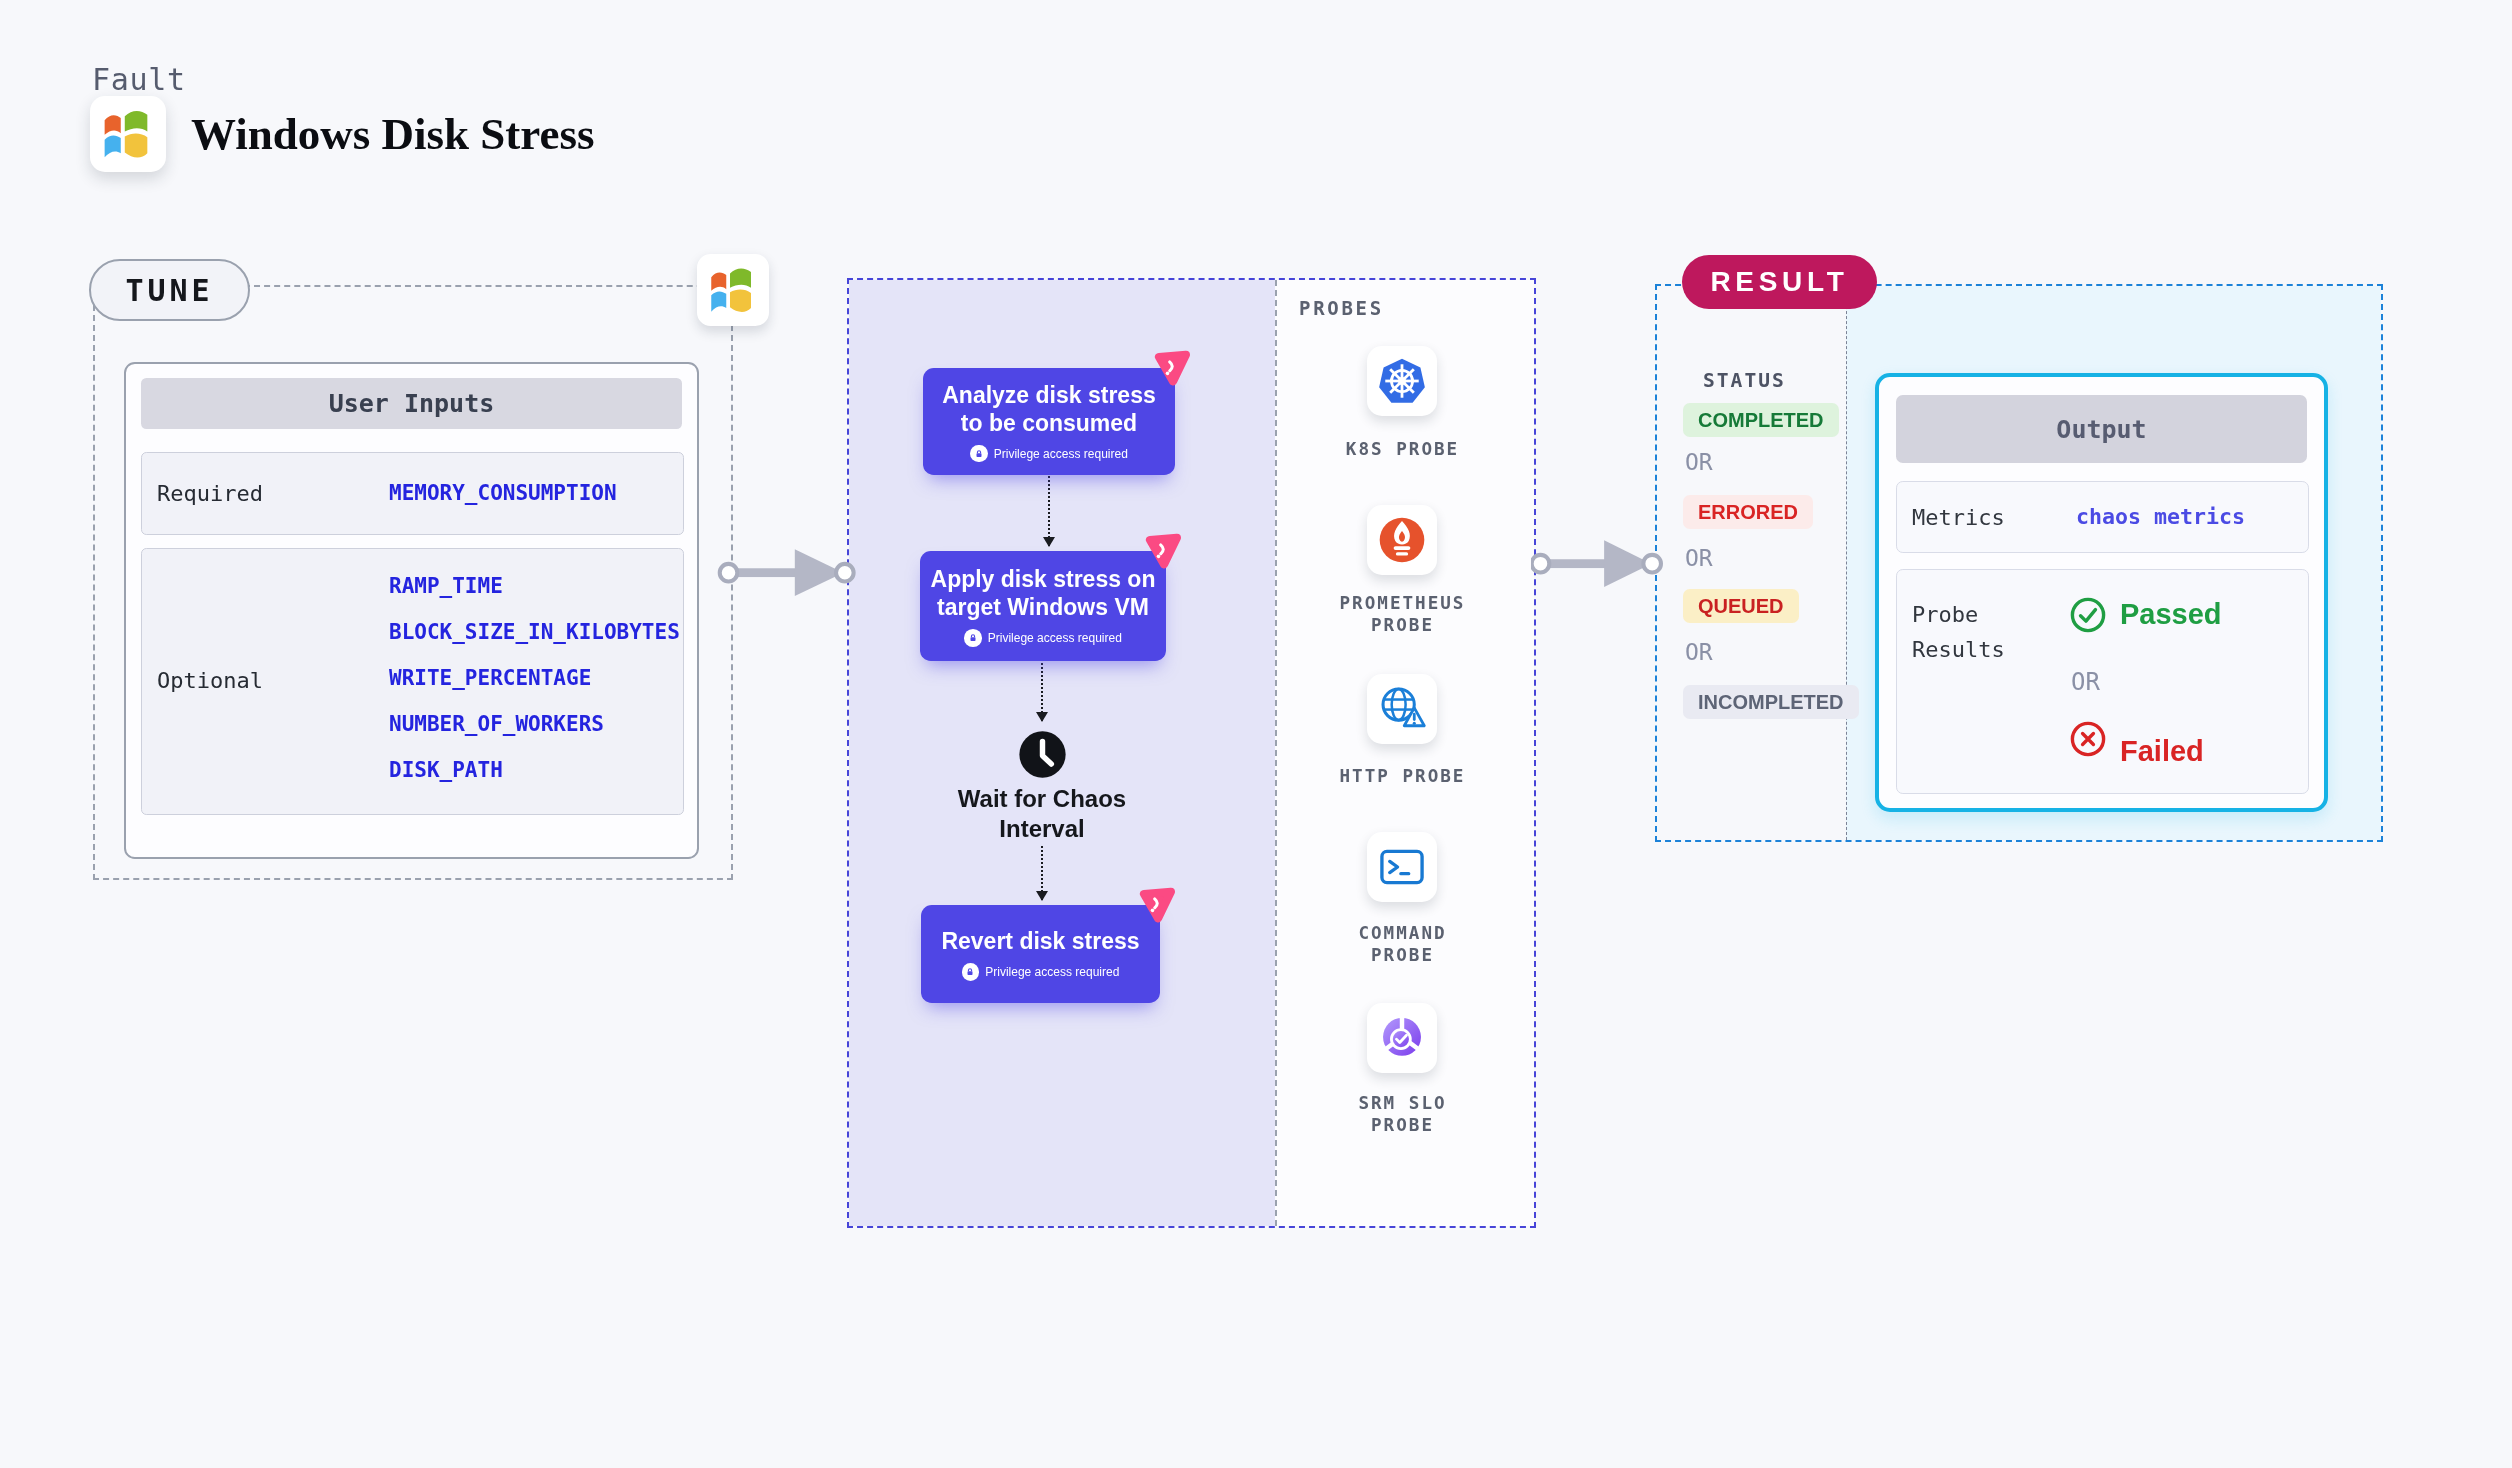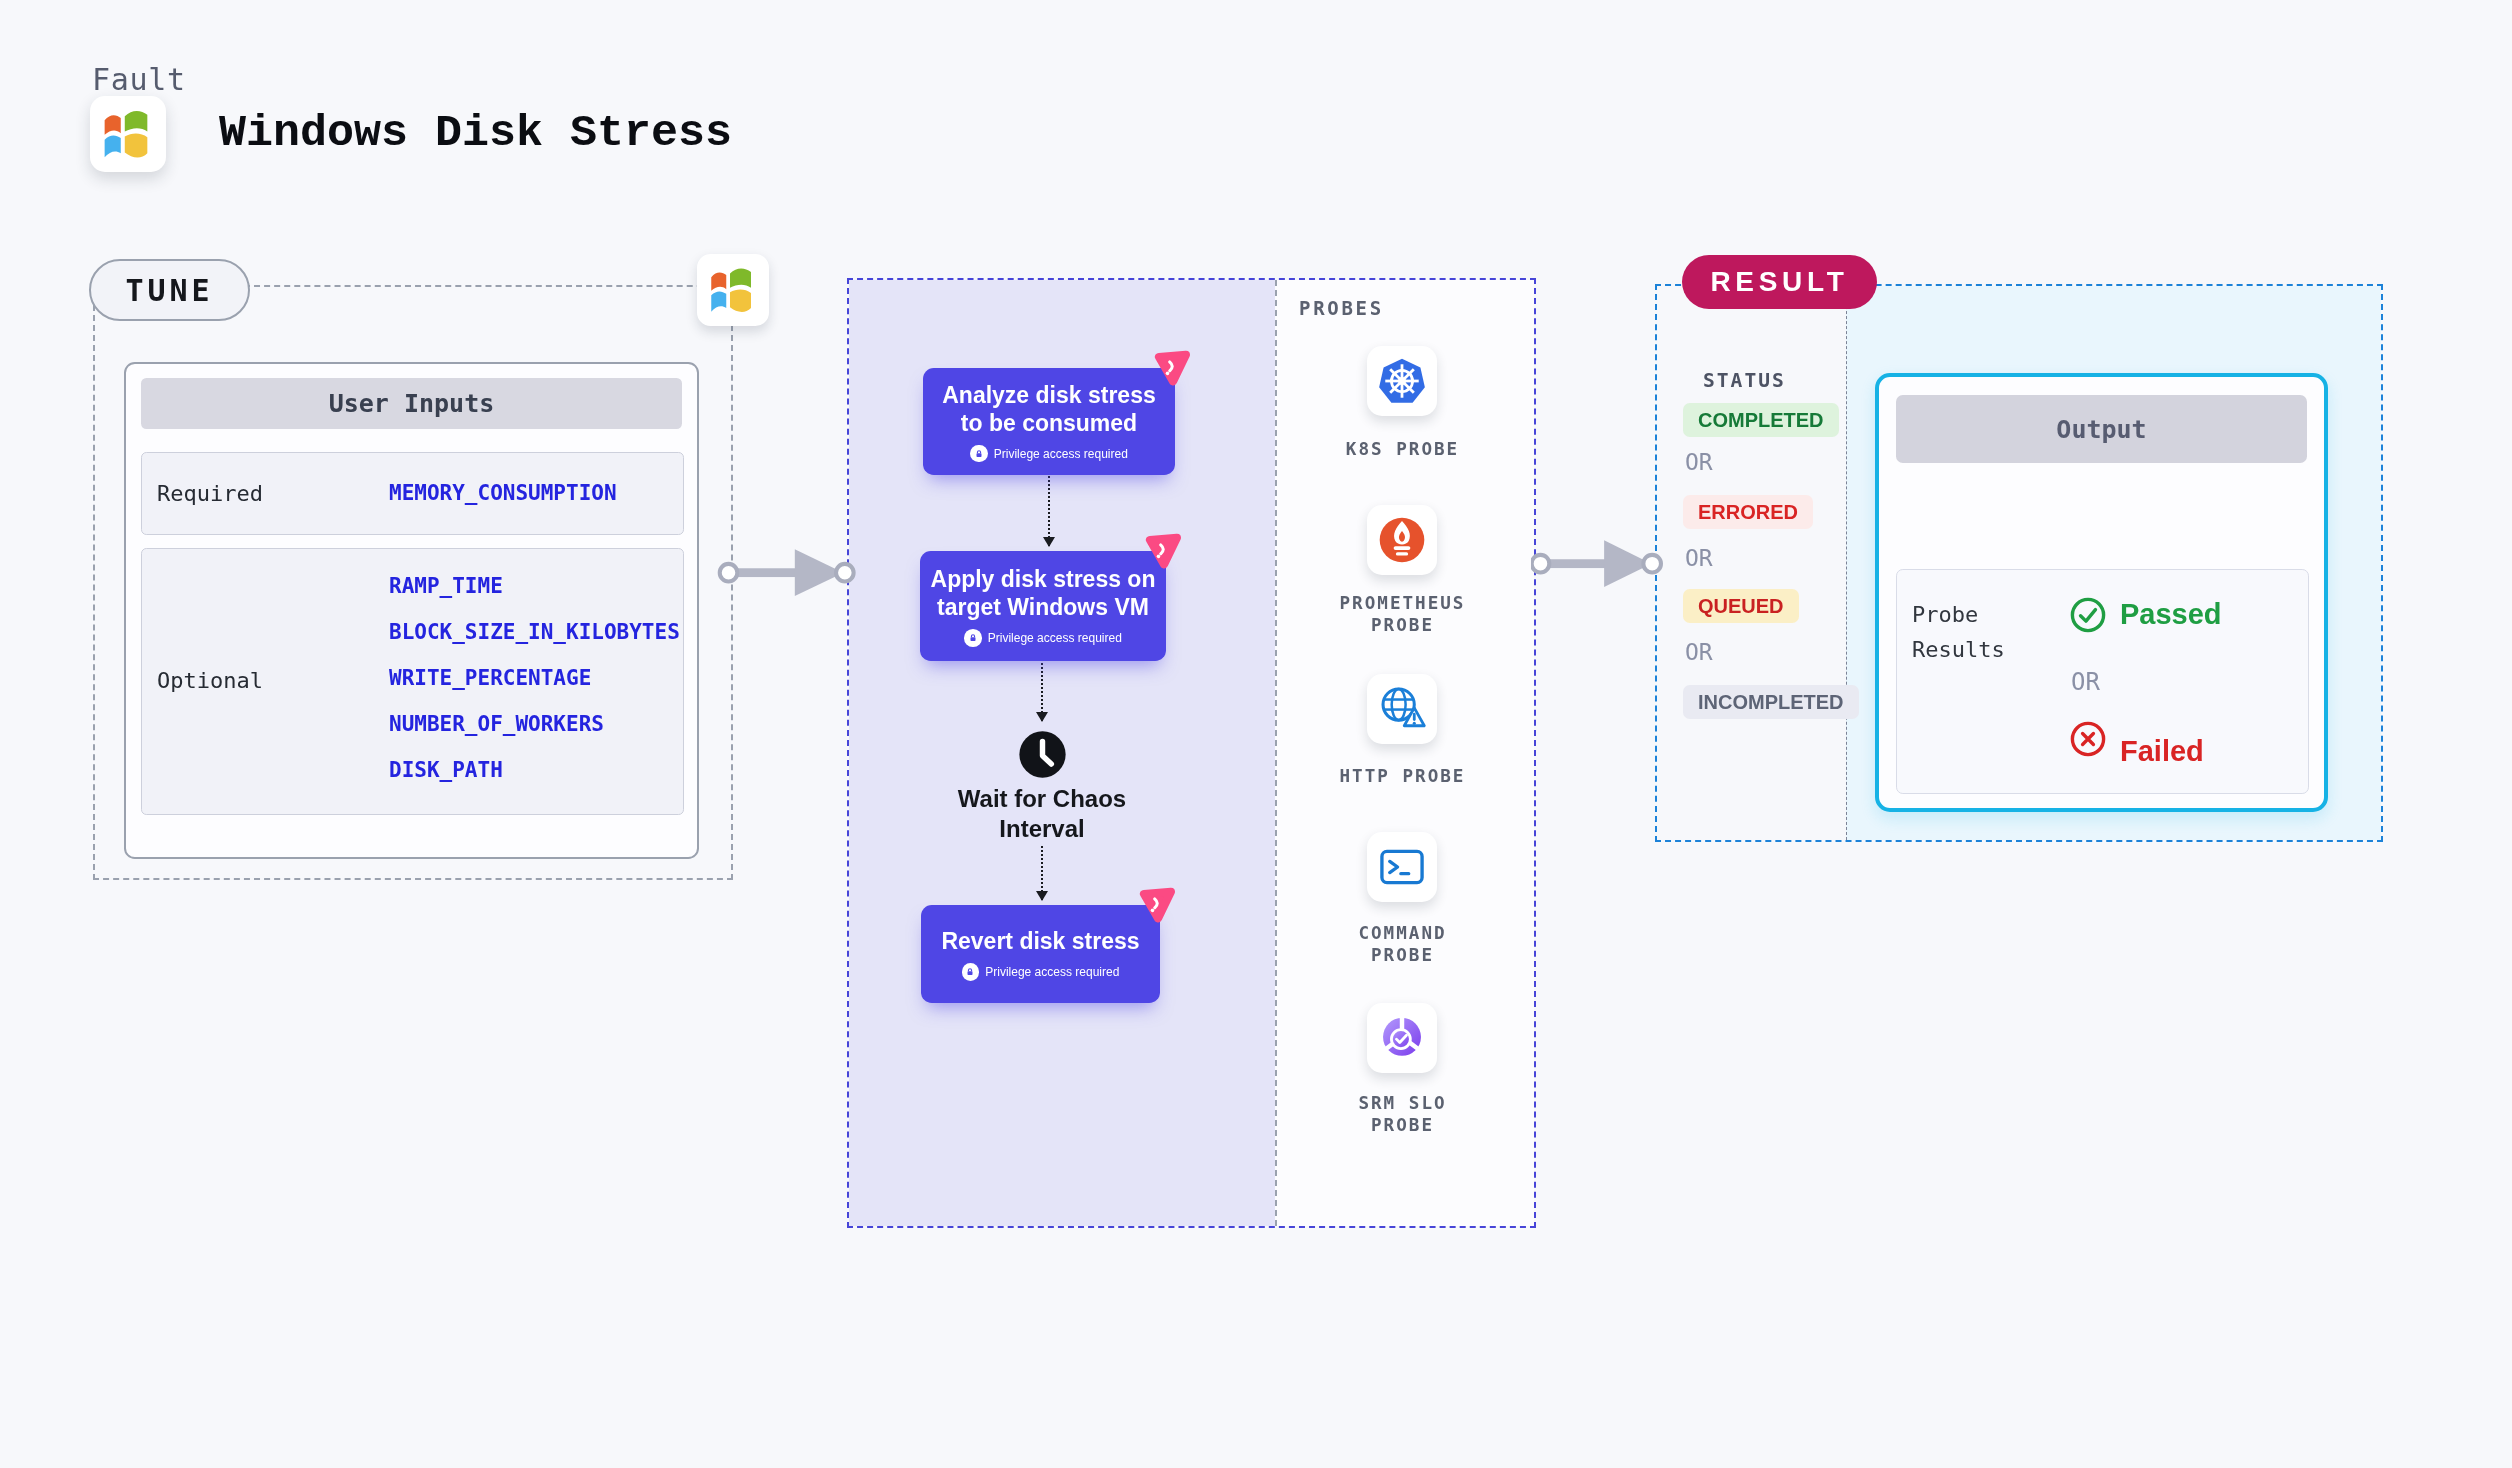--- a/index.html
+++ b/index.html
@@ -1,20 +1,20 @@
 <!DOCTYPE html>
 <html style="font-size:10.8px"><head>
 <meta charset="utf-8">
 <style>
   html,body{margin:0;padding:0;background:#f7f8fb;}
   .page{position:relative;width:2512px;height:1468px;background:#f7f8fb;overflow:hidden;
         font-family:"DejaVu Sans Mono", monospace;color:#1b1e26;}
   .abs{position:absolute;}
   .mono{font-family:"DejaVu Sans Mono", monospace;}
-  .sans{font-family:Liberation Mono, monospace;margin-left:28px;}
+  .sans{font-family:Liberation Serif, serif;}
 
   
   .fault-label{left:92px;top:49px;font-size:30px;color:#565c6e;letter-spacing:0.7px;margin-top:13px;}
   .header-logo{left:90px;top:96px;width:76px;height:76px;background:#fff;border-radius:15px;
                box-shadow:0 6.8px 15px rgba(30,41,59,.16);display:flex;align-items:center;justify-content:center;}
   .page-title{left:191px;top:96px;height:76px;line-height:76px;font-size:45px;font-weight:bold;color:#0b0d12;}
 
   
   .pill{display:flex;align-items:center;justify-content:center;border-radius:31px;z-index:6;}
   .tune-pill{left:89px;top:259px;width:157px;height:58px;background:#f2f3f8;border:2.7px solid #9aa1ae;
@@ -342,20 +342,24 @@
   <div class="abs or-label mono" style="top:449px;">OR</div>
   <div class="abs badge badge-errored" style="top:495px;">ERRORED</div>
   <div class="abs or-label mono" style="top:545px;">OR</div>
   <div class="abs badge badge-queued" style="top:589px;">QUEUED</div>
   <div class="abs or-label mono" style="top:639px;">OR</div>
   <div class="abs badge badge-incompleted" style="top:685px;">INCOMPLETED</div>
 
   <div class="abs output-card">
     <div class="abs output-header">Output</div>
 
+    <div class="abs output-row metrics-row">
+      <div class="abs output-label" style="left:15px;top:17.6px;">Metrics</div>
+      <div class="abs metrics-value" style="left:179px;top:21.6px;">chaos metrics</div>
+    </div>
 
     <div class="abs output-row probe-results-row">
       <div class="abs output-label" style="left:15px;top:27px;">
         <div>Probe</div>
         <div>Results</div>
       </div>
       <div class="abs" style="left:172px;top:26px;width:38px;height:38px;">
         <svg width="38" height="38" viewBox="0 0 56 56">
           <circle cx="28" cy="28" r="23" stroke="#1f9e43" stroke-width="5" fill="none"></circle>
           <path d="M17,29 L25,37 L39,20" stroke="#1f9e43" stroke-width="5" fill="none" stroke-linecap="round" stroke-linejoin="round"></path>

